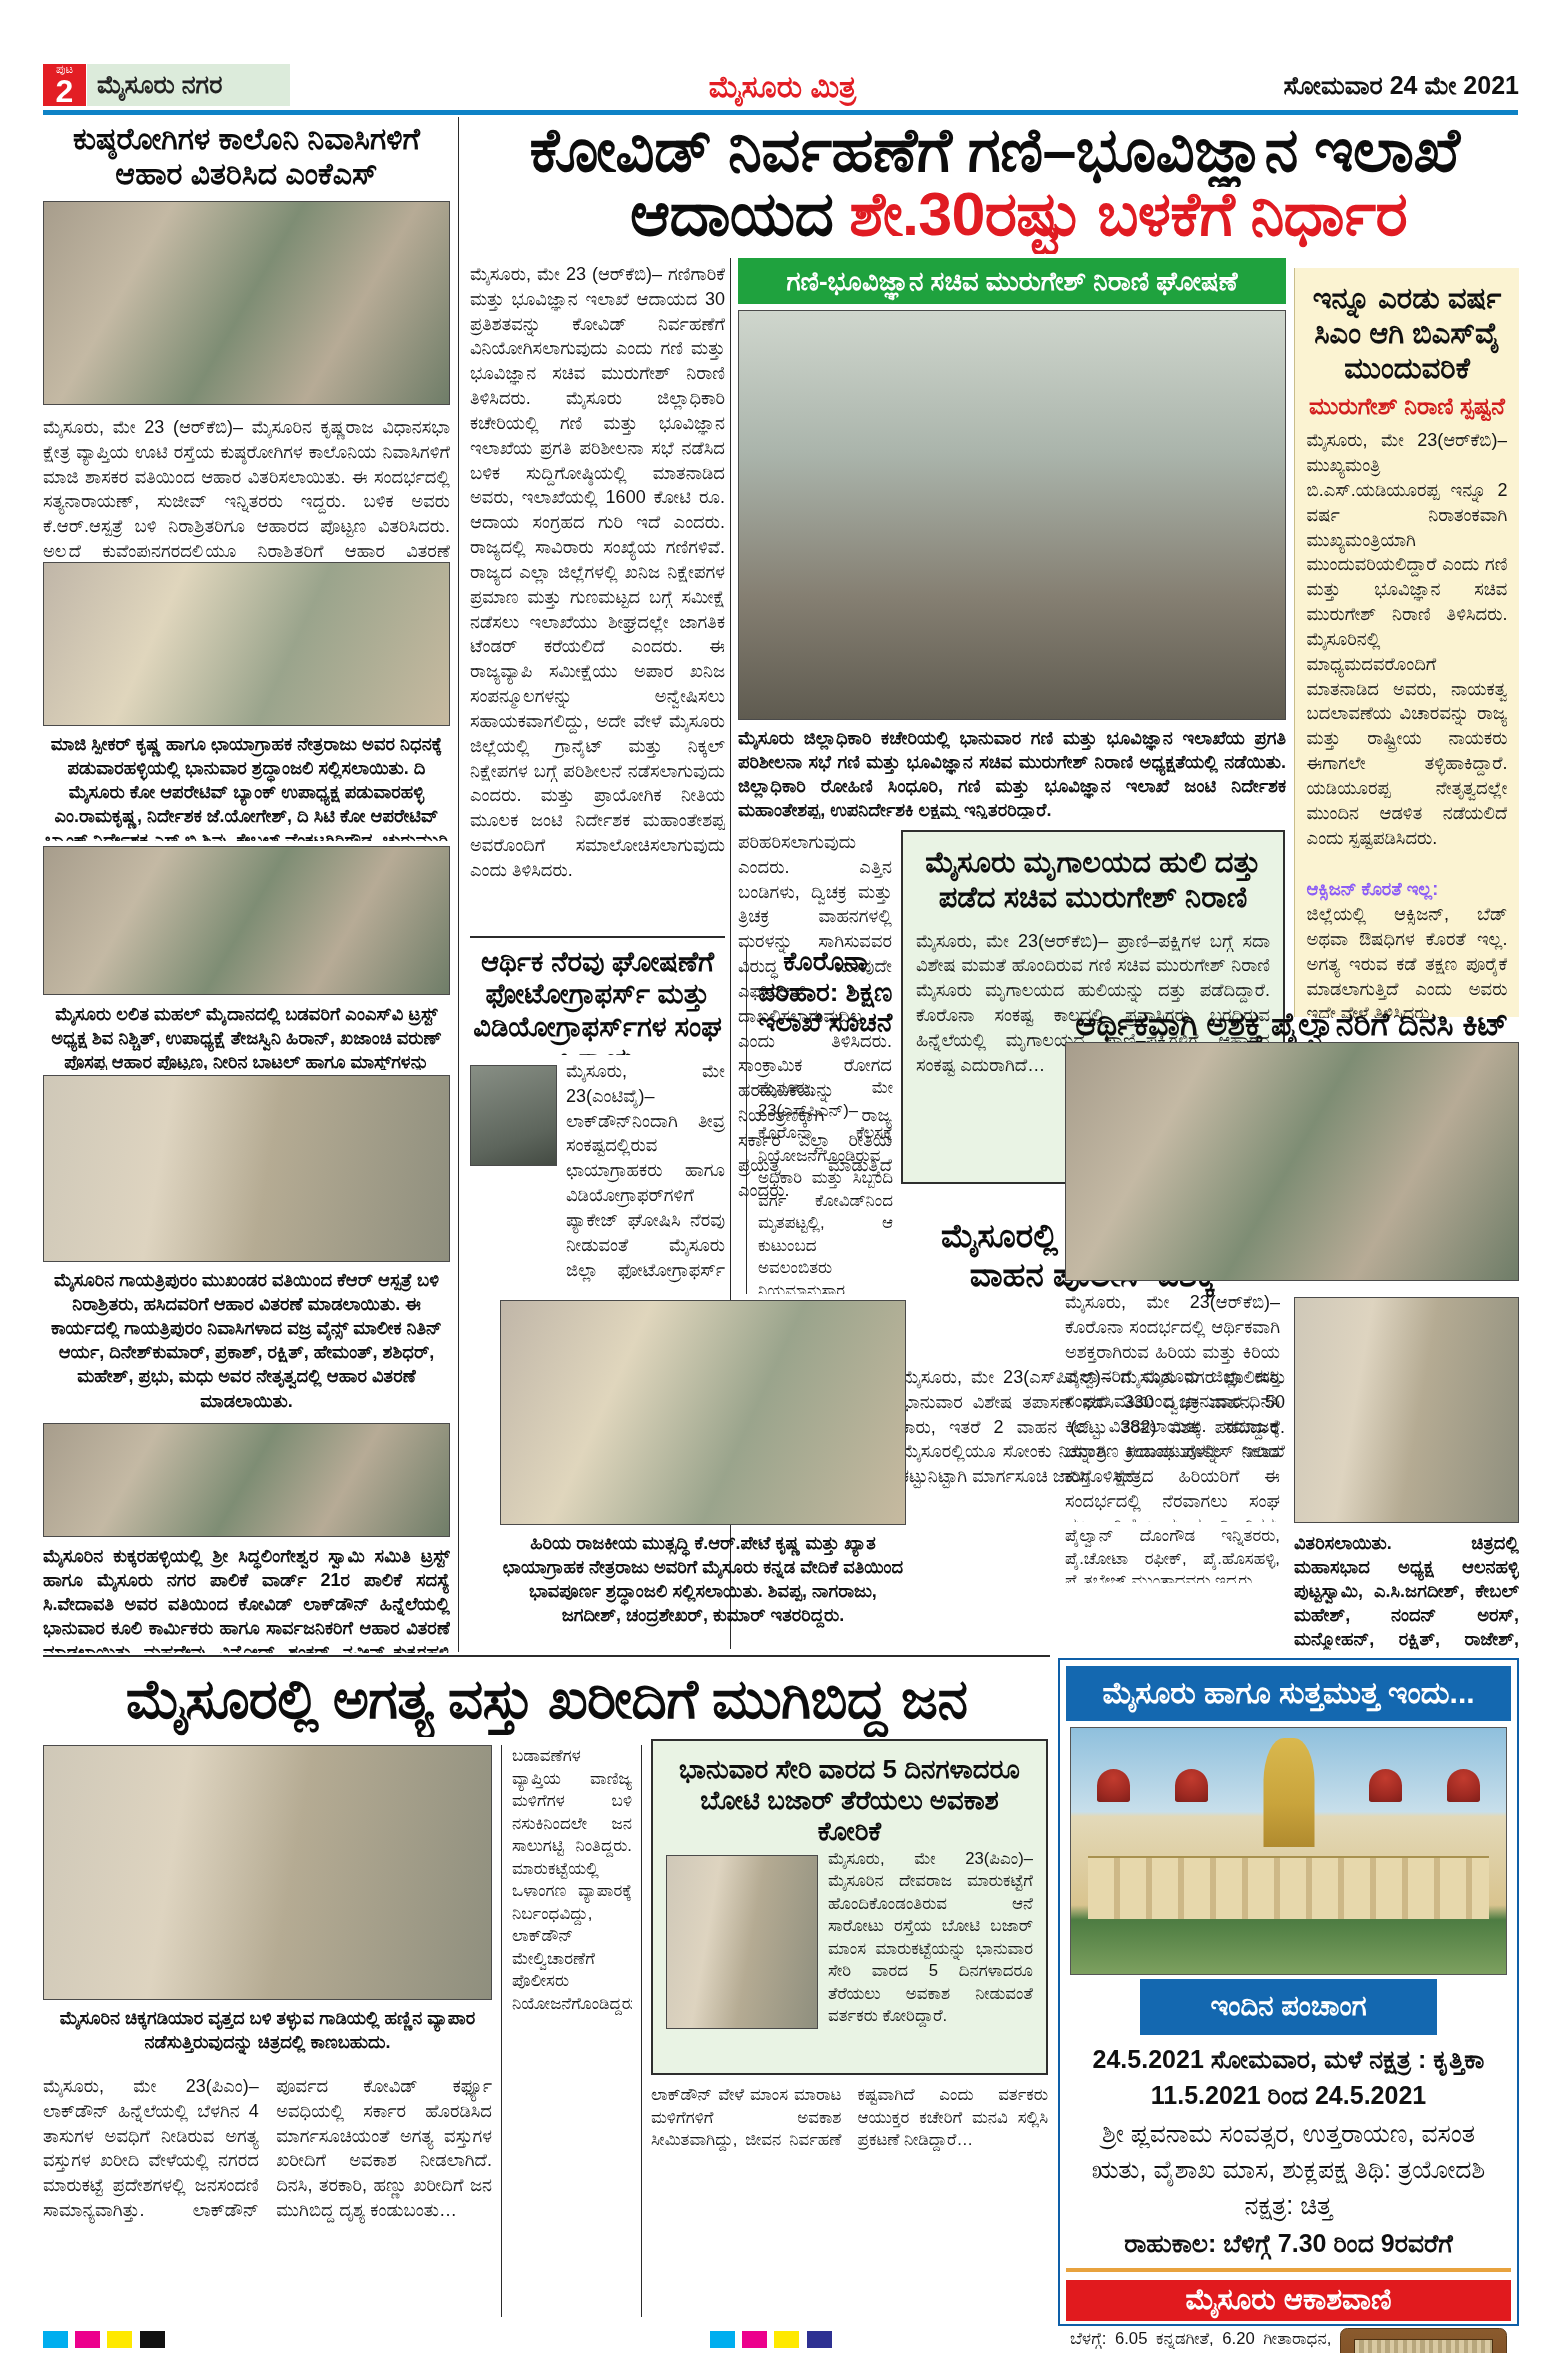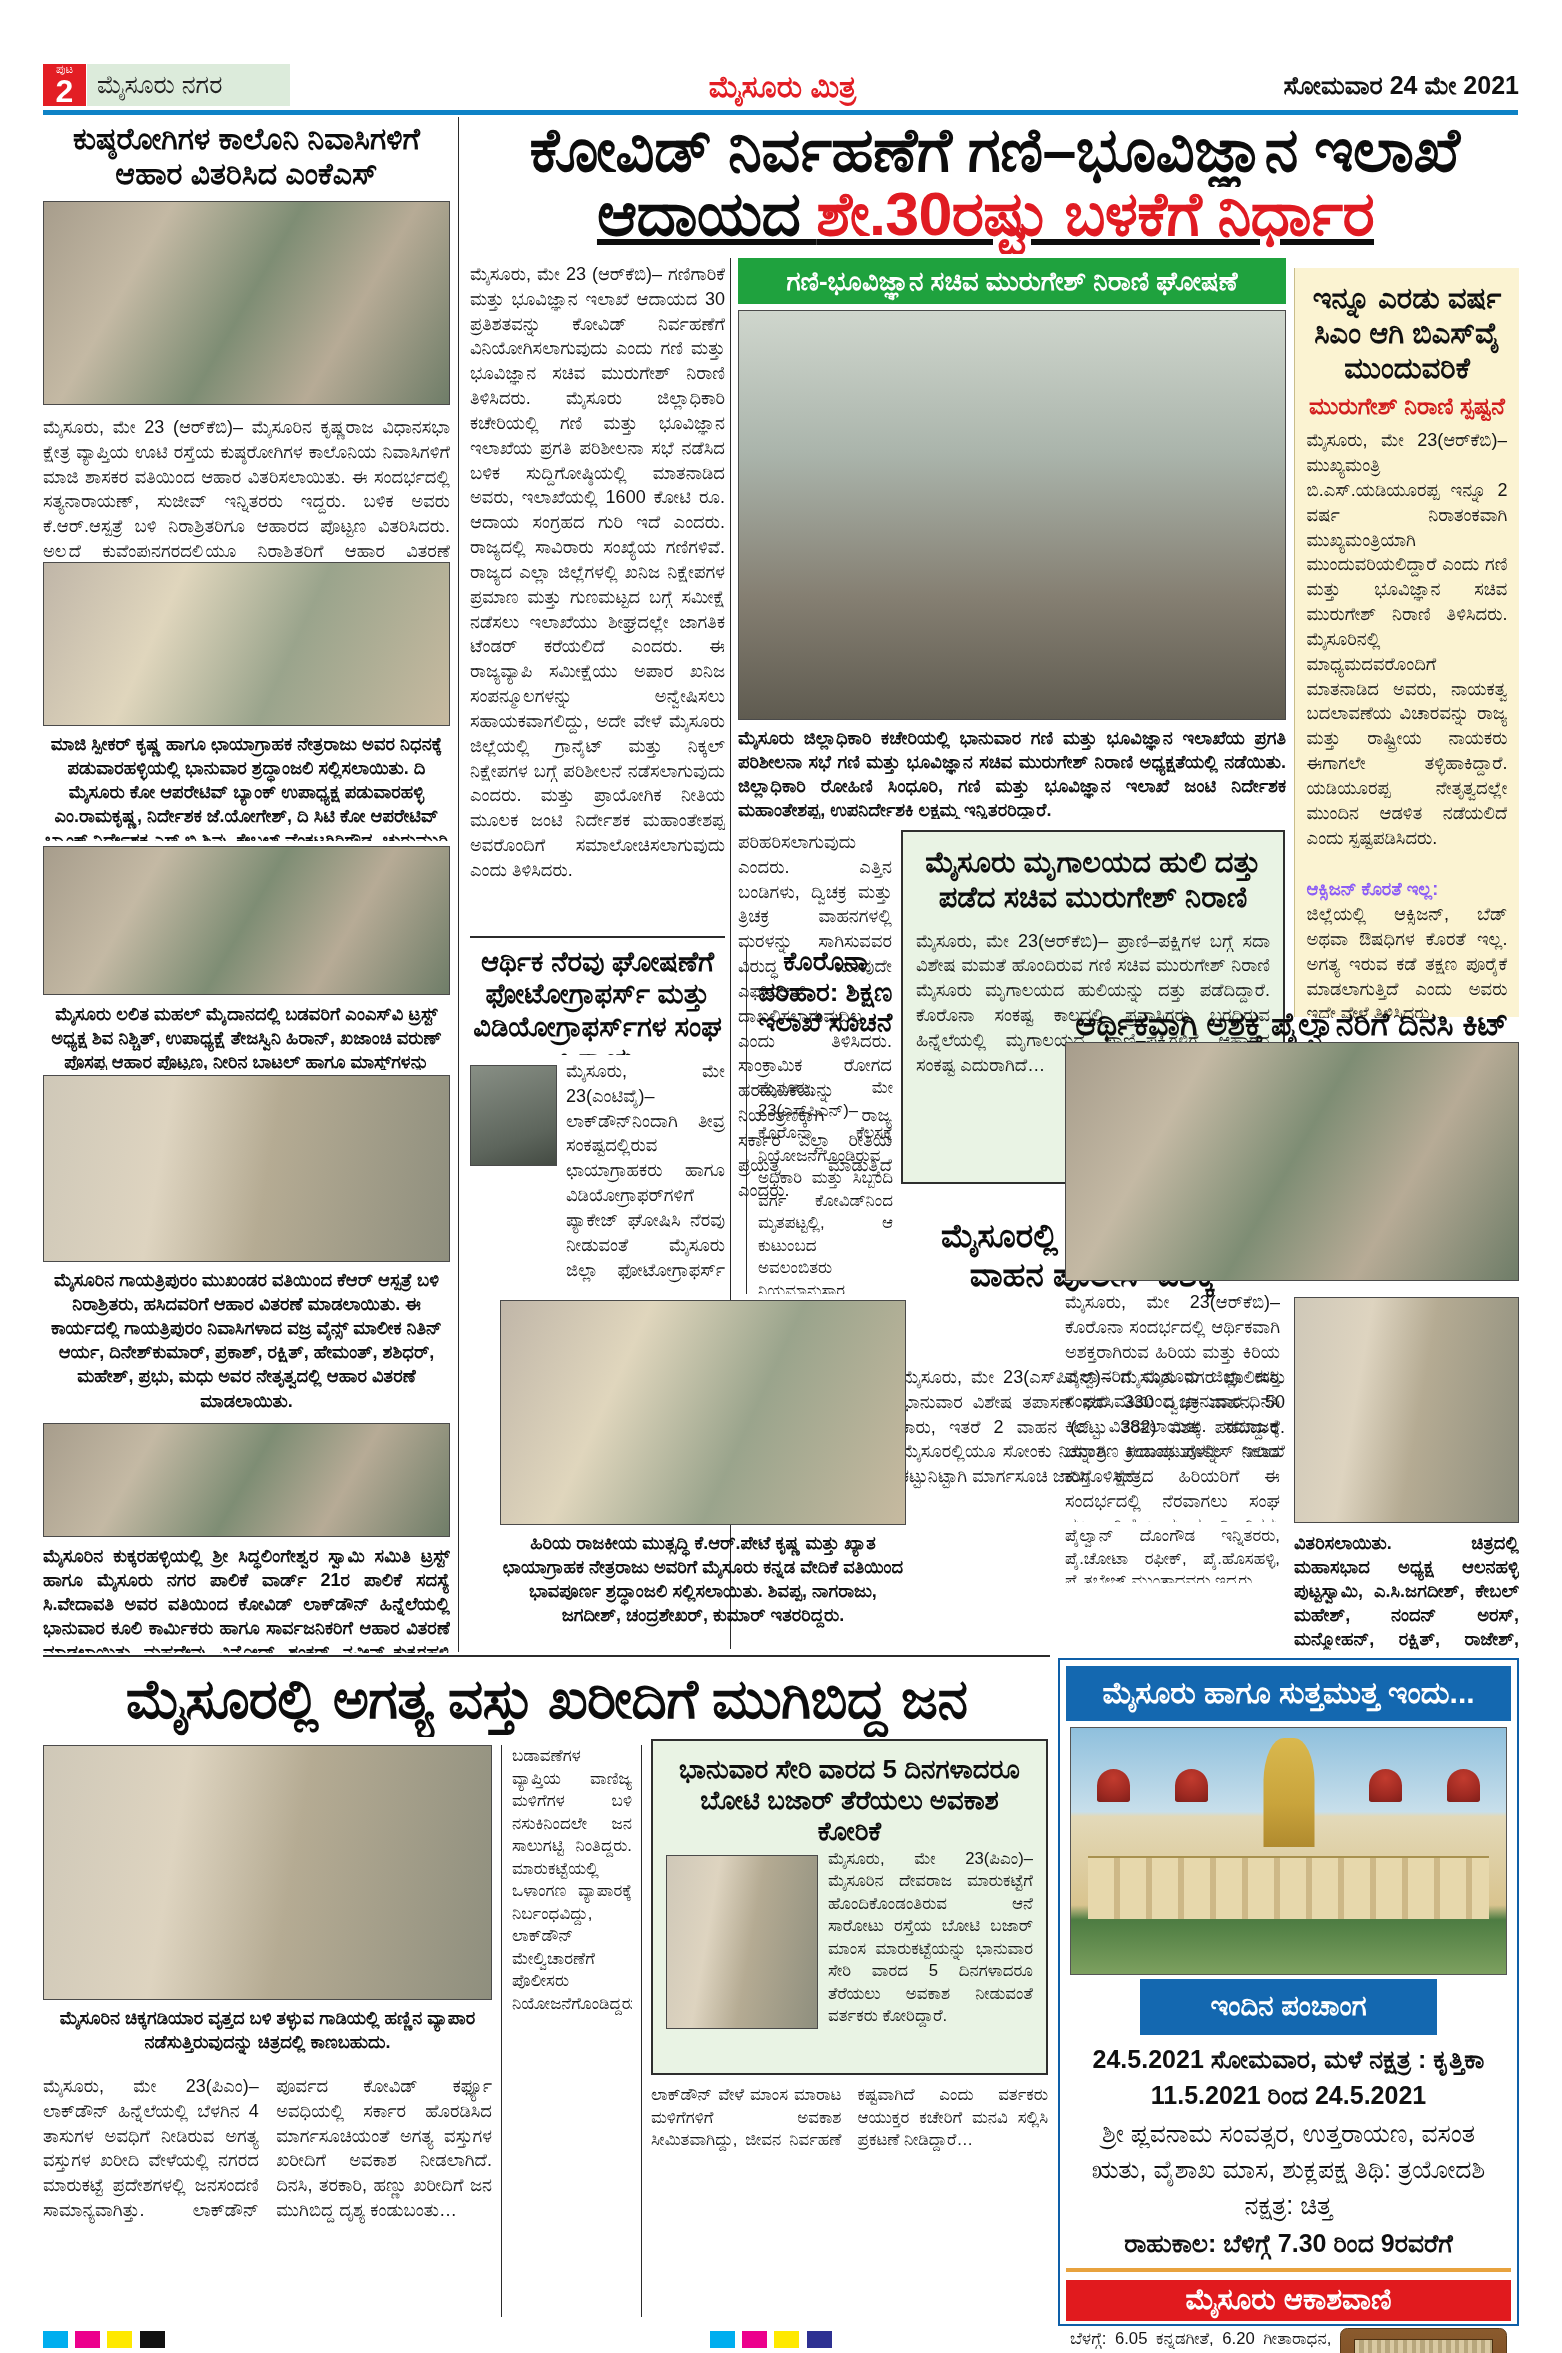--- a/index.html
+++ b/index.html
@@ -8,21 +8,21 @@
     position:relative;width:1562px;height:2354px;background:#ffffff;
     font-family:"Liberation Sans","DejaVu Sans",sans-serif;color:#1a1a1a;
     overflow:hidden;margin:0 auto;
   }
   .abs{position:absolute;}
   .clip{overflow:hidden;}
   
   .page-num-box{background:#e31e24;color:#fff;display:flex;flex-direction:column;align-items:center;justify-content:center;}
   .page-num-box .plabel{font-size:11.6px;line-height:1;}
   .page-num-box .pnum{font-size:32px;font-weight:bold;line-height:1;}
-  .section-label{background:#dcebdb;display:flex;align-items:center;padding-left:10px;font-size:25px;font-weight:normal;color:#222;}
+  .section-label{background:#dcebdb;display:flex;align-items:center;padding-left:10px;font-size:25px;font-weight:bold;color:#222;}
   .masthead{color:#e31e24;font-size:30px;font-weight:bold;text-align:center;}
   .edition-date{font-size:25px;font-weight:bold;text-align:right;color:#111;}
   .blue-rule{background:#0e82c6;}
   
   .hl-main{font-weight:bold;text-align:center;color:#0d0d0d;font-size:61px;line-height:1.04;letter-spacing:-0.7px;}
   .hl-main .red{color:#e01b22;}
   .hl-left{font-weight:bold;text-align:center;font-size:30px;line-height:1.15;color:#0d0d0d;}
   .kicker{background:#1fa23e;color:#fff;font-size:26px;font-weight:bold;display:flex;align-items:center;justify-content:center;}
   .hl-mid{font-weight:bold;text-align:center;font-size:30px;line-height:1.18;color:#0d0d0d;}
   .hl-big-bottom{font-weight:bold;text-align:center;font-size:55px;color:#0d0d0d;letter-spacing:-0.7px;}
@@ -91,21 +91,21 @@
   <div class="abs photo crowd" style="left:43px;top:846px;width:407px;height:149px;"></div>
   <div class="abs caption clip" style="left:43px;top:1002px;width:407px;height:68px;">ಮೈಸೂರು ಲಲಿತ ಮಹಲ್ ಮೈದಾನದಲ್ಲಿ ಬಡವರಿಗೆ ಎಂಎಸ್‌ವಿ ಟ್ರಸ್ಟ್ ಅಧ್ಯಕ್ಷ ಶಿವ ನಿಶ್ಚಿತ್, ಉಪಾಧ್ಯಕ್ಷೆ ತೇಜಸ್ವಿನಿ ಹಿರಾನ್, ಖಜಾಂಚಿ ವರುಣ್ ಪೊಸಪ್ಪ ಆಹಾರ ಪೊಟ್ಟಣ, ನೀರಿನ ಬಾಟಲ್ ಹಾಗೂ ಮಾಸ್ಕ್‌ಗಳನ್ನು ವಿತರಿಸಿದರು.</div>
   <div class="abs photo street" style="left:43px;top:1075px;width:407px;height:187px;"></div>
   <div class="abs caption clip" style="left:43px;top:1268px;width:407px;height:149px;">ಮೈಸೂರಿನ ಗಾಯತ್ರಿಪುರಂ ಮುಖಂಡರ ವತಿಯಿಂದ ಕೆಆರ್ ಆಸ್ಪತ್ರೆ ಬಳಿ ನಿರಾಶ್ರಿತರು, ಹಸಿದವರಿಗೆ ಆಹಾರ ವಿತರಣೆ ಮಾಡಲಾಯಿತು. ಈ ಕಾರ್ಯದಲ್ಲಿ ಗಾಯತ್ರಿಪುರಂ ನಿವಾಸಿಗಳಾದ ವಜ್ರ ವೈನ್ಸ್ ಮಾಲೀಕ ನಿತಿನ್ ಆರ್ಯ, ದಿನೇಶ್‌ಕುಮಾರ್, ಪ್ರಕಾಶ್, ರಕ್ಷಿತ್, ಹೇಮಂತ್, ಶಶಿಧರ್, ಮಹೇಶ್, ಪ್ರಭು, ಮಧು ಅವರ ನೇತೃತ್ವದಲ್ಲಿ ಆಹಾರ ವಿತರಣೆ ಮಾಡಲಾಯಿತು.</div>
   <div class="abs photo crowd" style="left:43px;top:1423px;width:407px;height:114px;"></div>
   <div class="abs caption left clip" style="left:43px;top:1544px;width:407px;height:109px;">ಮೈಸೂರಿನ ಕುಕ್ಕರಹಳ್ಳಿಯಲ್ಲಿ ಶ್ರೀ ಸಿದ್ಧಲಿಂಗೇಶ್ವರ ಸ್ವಾಮಿ ಸಮಿತಿ ಟ್ರಸ್ಟ್ ಹಾಗೂ ಮೈಸೂರು ನಗರ ಪಾಲಿಕೆ ವಾರ್ಡ್ 21ರ ಪಾಲಿಕೆ ಸದಸ್ಯೆ ಸಿ.ವೇದಾವತಿ ಅವರ ವತಿಯಿಂದ ಕೋವಿಡ್ ಲಾಕ್‌ಡೌನ್ ಹಿನ್ನೆಲೆಯಲ್ಲಿ ಭಾನುವಾರ ಕೂಲಿ ಕಾರ್ಮಿಕರು ಹಾಗೂ ಸಾರ್ವಜನಿಕರಿಗೆ ಆಹಾರ ವಿತರಣೆ ಮಾಡಲಾಯಿತು. ಮಹದೇವು, ವಿನೋದ್, ಶಂಕರ್, ನವೀನ್ ಕುಕ್ಕರಹಳ್ಳಿ ಮತ್ತಿತರರು ಹಾಜರಿದ್ದರು.</div>
 
   <div class="abs vrule" style="left:458px;top:117px;height:1535px;"></div>
 
   <div class="abs hl-main clip" style="left:470px;top:119px;width:1049px;height:68px;">ಕೋವಿಡ್ ನಿರ್ವಹಣೆಗೆ ಗಣಿ–ಭೂವಿಜ್ಞಾನ ಇಲಾಖೆ</div>
-  <div class="abs hl-main clip" style="left:461px;top:183px;width:1049px;height:71px;text-decoration:underline;">
+  <div class="abs hl-main clip" style="left:494px;top:183px;width:1049px;height:71px;">
     <span>ಆದಾಯದ </span><span class="red">ಶೇ.30ರಷ್ಟು ಬಳಕೆಗೆ ನಿರ್ಧಾರ</span>
   </div>
 
   <div class="abs body-text clip" style="left:470px;top:262px;width:255px;height:1387px;">ಮೈಸೂರು, ಮೇ 23 (ಆರ್‌ಕೆಬಿ)– ಗಣಿಗಾರಿಕೆ ಮತ್ತು ಭೂವಿಜ್ಞಾನ ಇಲಾಖೆ ಆದಾಯದ 30 ಪ್ರತಿಶತವನ್ನು ಕೋವಿಡ್ ನಿರ್ವಹಣೆಗೆ ವಿನಿಯೋಗಿಸಲಾಗುವುದು ಎಂದು ಗಣಿ ಮತ್ತು ಭೂವಿಜ್ಞಾನ ಸಚಿವ ಮುರುಗೇಶ್ ನಿರಾಣಿ ತಿಳಿಸಿದರು. ಮೈಸೂರು ಜಿಲ್ಲಾಧಿಕಾರಿ ಕಚೇರಿಯಲ್ಲಿ ಗಣಿ ಮತ್ತು ಭೂವಿಜ್ಞಾನ ಇಲಾಖೆಯ ಪ್ರಗತಿ ಪರಿಶೀಲನಾ ಸಭೆ ನಡೆಸಿದ ಬಳಿಕ ಸುದ್ದಿಗೋಷ್ಠಿಯಲ್ಲಿ ಮಾತನಾಡಿದ ಅವರು, ಇಲಾಖೆಯಲ್ಲಿ 1600 ಕೋಟಿ ರೂ. ಆದಾಯ ಸಂಗ್ರಹದ ಗುರಿ ಇದೆ ಎಂದರು. ರಾಜ್ಯದಲ್ಲಿ ಸಾವಿರಾರು ಸಂಖ್ಯೆಯ ಗಣಿಗಳಿವೆ. ರಾಜ್ಯದ ಎಲ್ಲಾ ಜಿಲ್ಲೆಗಳಲ್ಲಿ ಖನಿಜ ನಿಕ್ಷೇಪಗಳ ಪ್ರಮಾಣ ಮತ್ತು ಗುಣಮಟ್ಟದ ಬಗ್ಗೆ ಸಮೀಕ್ಷೆ ನಡೆಸಲು ಇಲಾಖೆಯು ಶೀಘ್ರದಲ್ಲೇ ಜಾಗತಿಕ ಟೆಂಡರ್ ಕರೆಯಲಿದೆ ಎಂದರು. ಈ ರಾಜ್ಯವ್ಯಾಪಿ ಸಮೀಕ್ಷೆಯು ಅಪಾರ ಖನಿಜ ಸಂಪನ್ಮೂಲಗಳನ್ನು ಅನ್ವೇಷಿಸಲು ಸಹಾಯಕವಾಗಲಿದ್ದು, ಅದೇ ವೇಳೆ ಮೈಸೂರು ಜಿಲ್ಲೆಯಲ್ಲಿ ಗ್ರಾನೈಟ್ ಮತ್ತು ನಿಕ್ಕಲ್ ನಿಕ್ಷೇಪಗಳ ಬಗ್ಗೆ ಪರಿಶೀಲನೆ ನಡೆಸಲಾಗುವುದು ಎಂದರು. ಮತ್ತು ಪ್ರಾಯೋಗಿಕ ನೀತಿಯ ಮೂಲಕ ಜಂಟಿ ನಿರ್ದೇಶಕ ಮಹಾಂತೇಶಪ್ಪ ಅವರೊಂದಿಗೆ ಸಮಾಲೋಚಿಸಲಾಗುವುದು ಎಂದು ತಿಳಿಸಿದರು.</div>
   <div class="abs vrule" style="left:730px;top:258px;height:1391px;"></div>
 
   <div class="abs kicker" style="left:738px;top:258px;width:548px;height:46px;">ಗಣಿ-ಭೂವಿಜ್ಞಾನ ಸಚಿವ ಮುರುಗೇಶ್ ನಿರಾಣಿ ಘೋಷಣೆ</div>
   <div class="abs photo meet" style="left:738px;top:310px;width:548px;height:410px;"></div>
   <div class="abs caption left clip" style="left:738px;top:726px;width:548px;height:93px;">ಮೈಸೂರು ಜಿಲ್ಲಾಧಿಕಾರಿ ಕಚೇರಿಯಲ್ಲಿ ಭಾನುವಾರ ಗಣಿ ಮತ್ತು ಭೂವಿಜ್ಞಾನ ಇಲಾಖೆಯ ಪ್ರಗತಿ ಪರಿಶೀಲನಾ ಸಭೆ ಗಣಿ ಮತ್ತು ಭೂವಿಜ್ಞಾನ ಸಚಿವ ಮುರುಗೇಶ್ ನಿರಾಣಿ ಅಧ್ಯಕ್ಷತೆಯಲ್ಲಿ ನಡೆಯಿತು. ಜಿಲ್ಲಾಧಿಕಾರಿ ರೋಹಿಣಿ ಸಿಂಧೂರಿ, ಗಣಿ ಮತ್ತು ಭೂವಿಜ್ಞಾನ ಇಲಾಖೆ ಜಂಟಿ ನಿರ್ದೇಶಕ ಮಹಾಂತೇಶಪ್ಪ, ಉಪನಿರ್ದೇಶಕಿ ಲಕ್ಷ್ಮಮ್ಮ ಇನ್ನಿತರರಿದ್ದಾರೆ.</div>
 

